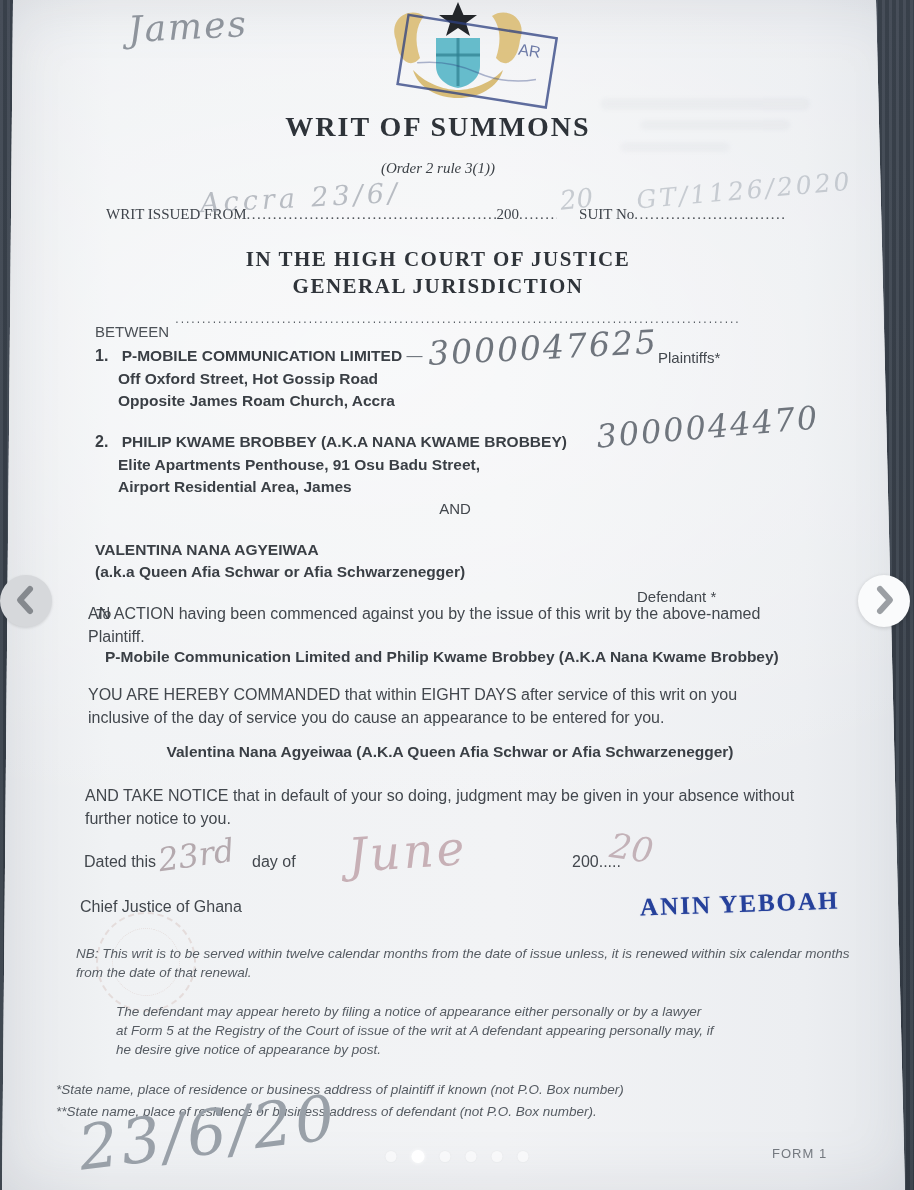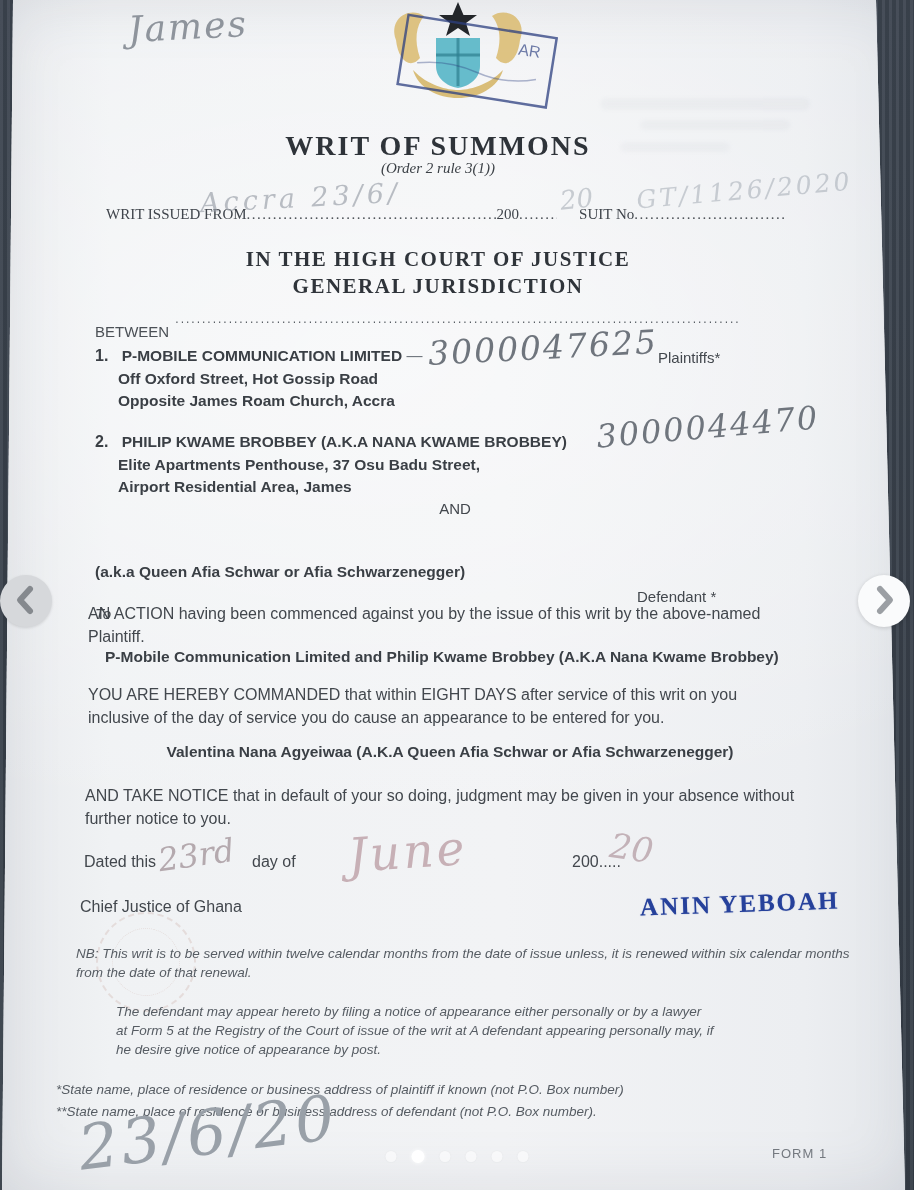--- a/index.html
+++ b/index.html
@@ -21,21 +21,21 @@
     box-shadow: inset 0 0 60px rgba(120,130,145,.18);
   }
   .ghost{ position:absolute; background:#9aa2ac; opacity:.07; border-radius:6px; filter:blur(2px);}
   
   .t{ position:absolute; color:#42474d; font-size:16px; line-height:23px;}
   .serif{ font-family:"Liberation Serif", serif;}
   .b{ font-weight:bold; color:#3a3f45;}
   .i{ font-style:italic;margin-top:20px;}
   .center-block{ left:48px; width:780px; text-align:center;}
   
-  .title{ top:134px; font-size:28px; font-weight:bold; letter-spacing:2px; color:#2e3339; }
+  .title{ top:115px; font-size:28px; font-weight:bold; letter-spacing:2px; color:#2e3339; }
   .subtitle{ top:157px; font-size:15px; font-style:italic; color:#3b4046;}
   .court1{ top:248px; font-size:21px; font-weight:bold; letter-spacing:1.5px; color:#2f343a;}
   .court2{ top:275px; font-size:21px; font-weight:bold; letter-spacing:1.5px; color:#2f343a;}
   .divider{ top:308px; left:168px; width:580px; overflow:hidden; white-space:nowrap;
     font-size:12px; letter-spacing:2px; color:#555b61; text-align:center;}
   
   .issued{ top:203px; left:106px; width:780px; white-space:nowrap; font-family:"Liberation Serif", serif;
     font-size:15px; color:#3f444b;}
   .leader{ display:inline-block; overflow:hidden; white-space:nowrap; vertical-align:bottom;
     letter-spacing:1.5px; color:#4c5157;}
@@ -133,25 +133,26 @@
     <div class="hw hw-num1">3000047625</div>
     <div class="t" style="top:346px;left:658px;font-size:15px;">Plaintiffs*</div>
     <div class="t b" style="top:367px;left:118px;font-size:15.5px;">Off Oxford Street, Hot Gossip Road</div>
     <div class="t b" style="top:389px;left:118px;font-size:15.5px;">Opposite James Roam Church, Accra</div>
 
     <div class="t" style="top:430px;left:95px;">
       <span class="b">2.</span>&nbsp;&nbsp;
       <span class="b" style="font-size:15.5px;">PHILIP KWAME BROBBEY (A.K.A NANA KWAME BROBBEY)</span>
     </div>
     <div class="hw hw-num2">3000044470</div>
-    <div class="t b" style="top:453px;left:118px;font-size:15.5px;">Elite Apartments Penthouse, 37 Osu Badu Street,</div>
+    <div class="t b" style="top:453px;left:118px;font-size:15.5px;">Elite Apartments Penthouse, 91 Osu Badu Street,</div>
     <div class="t b" style="top:475px;left:118px;font-size:15.5px;">Airport Residential Area, James</div>
 
     <div class="t" style="top:497px;left:400px;width:110px;text-align:center;font-size:15px;">AND</div>
 
+    <div class="t b" style="top:538px;left:95px;font-size:15.5px;">VALENTINA NANA AGYEIWAA</div>
     <div class="t" style="top:538px;left:637px;font-size:15px;margin-top:47px;">Defendant *</div>
     <div class="t b" style="top:560px;left:95px;font-size:15.5px;">(a.k.a Queen Afia Schwar or Afia Schwarzenegger)</div>
     <div class="t i" style="top:582px;left:95px;font-size:15px;">To</div>
 
     <div class="t" style="top:602px;left:88px;width:715px;">AN ACTION having been commenced against you by the issue of this writ by the above-named Plaintiff.</div>
     <div class="t b" style="top:645px;left:105px;width:730px;font-size:15.5px;">P-Mobile Communication Limited and Philip Kwame Brobbey (A.K.A Nana Kwame Brobbey)</div>
 
     <div class="t" style="top:683px;left:88px;width:690px;">YOU ARE HEREBY COMMANDED that within EIGHT DAYS after service of this writ on you inclusive of the day of service you do cause an appearance to be entered for you.</div>
     <div class="t b" style="top:740px;left:80px;width:740px;text-align:center;font-size:15.5px;">Valentina Nana Agyeiwaa (A.K.A Queen Afia Schwar or Afia Schwarzenegger)</div>
 

